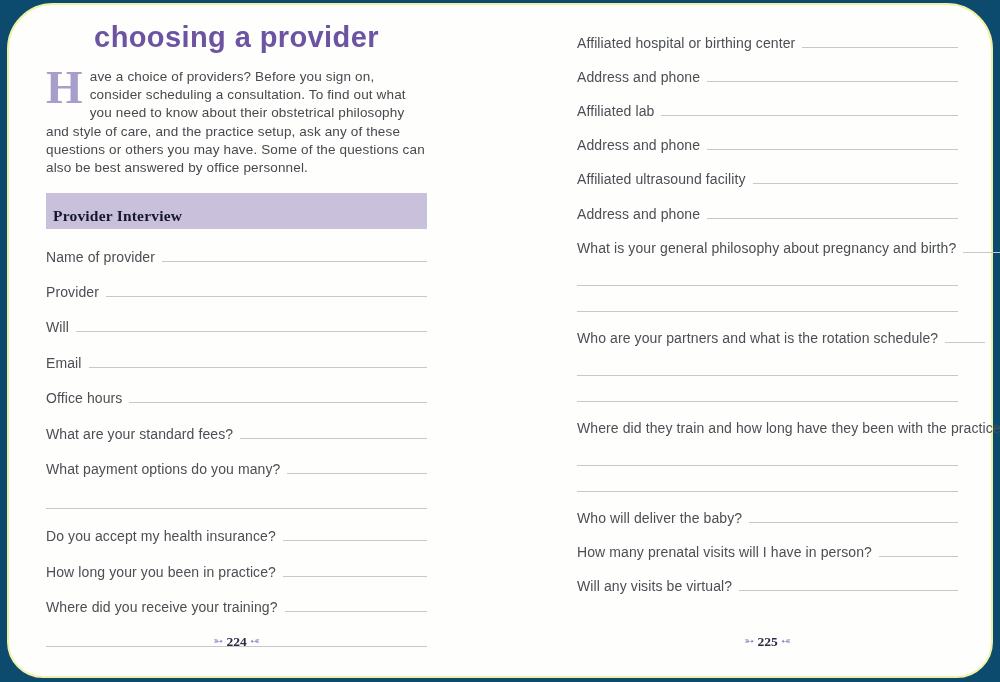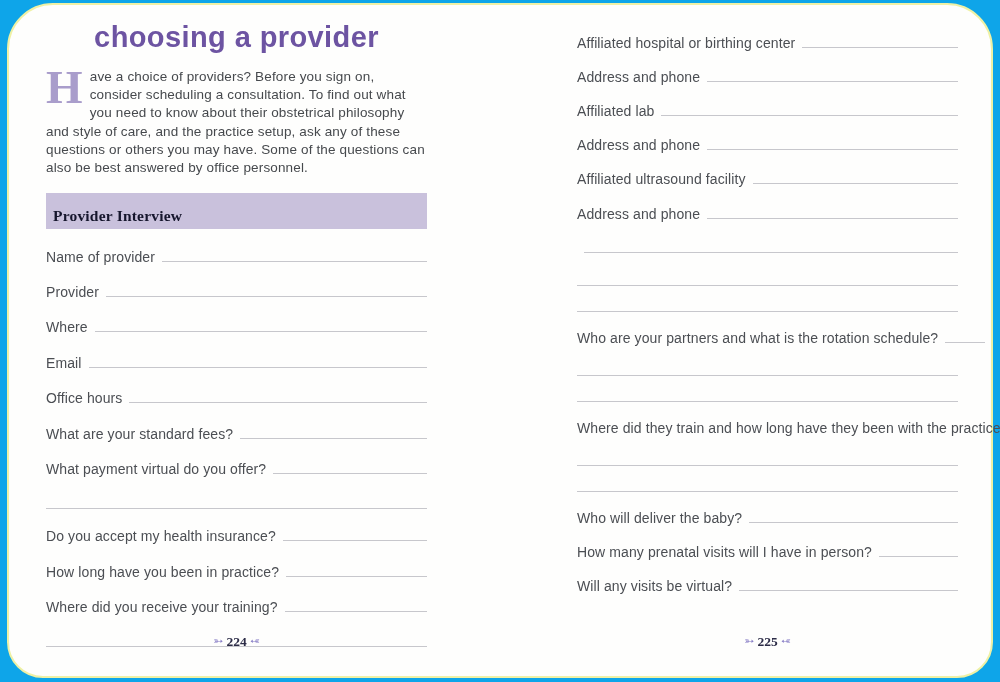--- a/index.html
+++ b/index.html
@@ -1,17 +1,17 @@
 <!DOCTYPE html>
 <html><head>
 <meta charset="utf-8">
 <style>
   html,body { margin:0; padding:0; background:#ffffff; }
   .canvas {
-    position:relative; width:1000px; height:682px; background:#0ea5e9;
+    position:relative; width:1000px; height:682px; background:#0c4a6e;
     overflow:hidden; font-family:"Liberation Sans", sans-serif;
   }
   .book {
     position:absolute; top:3px; left:7px; right:7px; bottom:4px;
     border:2px solid #eff1a5;
     border-radius:46px 46px 36px 36px;
     background:#fefefd;
   }
   .pages { position:absolute; top:0; left:0; right:0; bottom:0; display:flex; }
   .page { position:relative; height:100%; }
@@ -86,46 +86,46 @@
         <div class="fields">
             <div class="field-row">
               <span class="field-label">Name of provider</span>
               <span class="write-line"></span>
             </div>
             <div class="field-row">
               <span class="field-label">Provider</span>
               <span class="write-line"></span>
             </div>
             <div class="field-row">
-              <span class="field-label">Where</span>
+              <span class="field-label">Will</span>
               <span class="write-line"></span>
             </div>
             <div class="field-row">
               <span class="field-label">Email</span>
               <span class="write-line"></span>
             </div>
             <div class="field-row">
               <span class="field-label">Office hours</span>
               <span class="write-line"></span>
             </div>
             <div class="field-row">
               <span class="field-label">What are your standard fees?</span>
               <span class="write-line"></span>
             </div>
             <div class="field-row">
-              <span class="field-label">What payment virtual do you offer?</span>
+              <span class="field-label">What payment options do you many?</span>
               <span class="write-line"></span>
             </div>
             <div class="full-line"></div>
             <div class="field-row">
               <span class="field-label">Do you accept my health insurance?</span>
               <span class="write-line"></span>
             </div>
             <div class="field-row">
-              <span class="field-label">How long have you been in practice?</span>
+              <span class="field-label">How long your you been in practice?</span>
               <span class="write-line"></span>
             </div>
             <div class="field-row">
               <span class="field-label">Where did you receive your training?</span>
               <span class="write-line"></span>
             </div>
             <div class="full-line"></div>
           </div>
         <div class="footer">
           <span class="arr before">➳</span><span class="pnum">224</span><span class="arr mirror after">➳</span>
@@ -152,20 +152,21 @@
             </div>
             <div class="field-row">
               <span class="field-label">Affiliated ultrasound facility</span>
               <span class="write-line"></span>
             </div>
             <div class="field-row">
               <span class="field-label">Address and phone</span>
               <span class="write-line"></span>
             </div>
             <div class="field-row">
+              <span class="field-label">What is your general philosophy about pregnancy and birth?</span>
               <span class="write-line"></span>
             </div>
             <div class="full-line"></div>
             <div class="full-line"></div>
             <div class="field-row">
               <span class="field-label">Who are your partners and what is the rotation schedule?</span>
               <span class="write-line"></span>
             </div>
             <div class="full-line"></div>
             <div class="full-line"></div>

